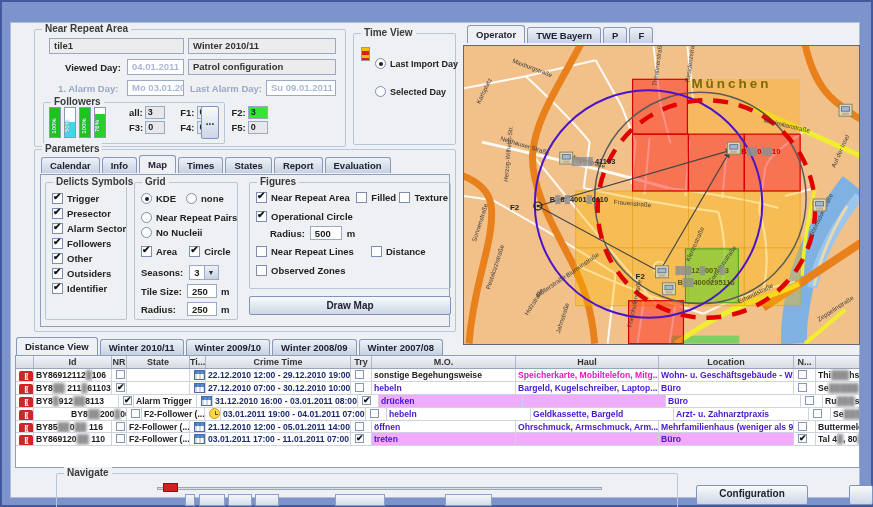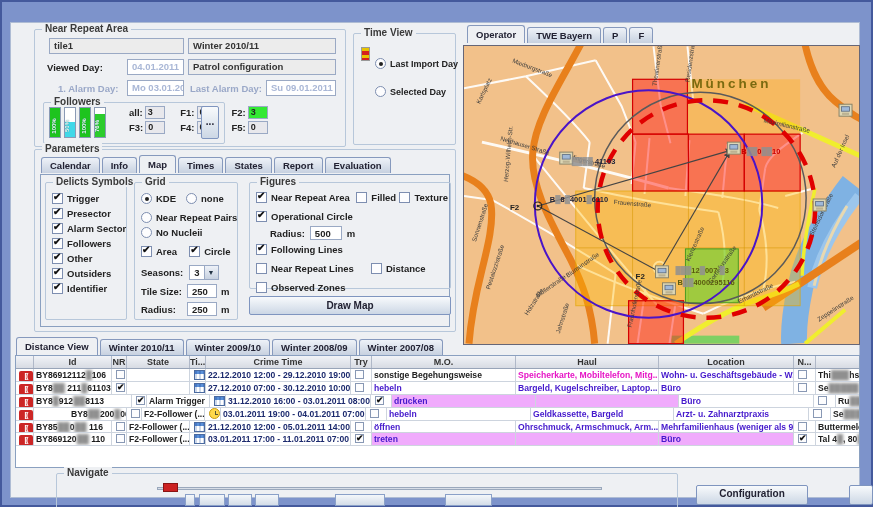--- a/index.html
+++ b/index.html
@@ -86,21 +86,21 @@
 <body>
 
 <div id="win">
 
   <div id="content">
 
     <div class="gbox" style="left:23px;top:6px;width:312px;height:118px;">
       <span class="glab">Near Repeat Area</span>
       <div class="field ro" style="position:absolute;left:14px;top:8px;width:135px;">tile1</div>
       <div class="field ro" style="position:absolute;left:153px;top:8px;width:148px;">Winter 2010/11</div>
-      <span class="flabel" style="position:absolute;left:12px;top:32px;">Viewed Day:</span>
+      <span class="flabel" style="position:absolute;left:30px;top:32px;">Viewed Day:</span>
       <div class="field datefld" style="position:absolute;left:92px;top:29px;width:57px;">04.01.2011</div>
       <div class="field ro" style="position:absolute;left:153px;top:29px;width:148px;">Patrol configuration</div>
       <span class="flabel dis" style="position:absolute;left:23px;top:53px;">1. Alarm Day:</span>
       <div class="field datefld" style="position:absolute;left:92px;top:50px;width:57px;">Mo 03.01.2011</div>
       <span class="flabel dis" style="position:absolute;left:155px;top:53px;">Last Alarm Day:</span>
       <div class="field datefld" style="position:absolute;left:231px;top:50px;width:70px;">Su 09.01.2011</div>
 
       <div class="gbox" style="left:8px;top:72px;width:182px;height:42px;">
         <span class="glab">Followers</span>
         <div id="fbars" style="position:absolute;left:5px;top:4px;">
@@ -285,24 +285,20 @@
             </div>
             <label class="ck">
                 <span class="box" data-on="true"></span>
                 <span>Operational Circle</span>
               </label>
             <div style="display:flex;align-items:center;gap:5px;margin:2px 0 2px 14px;">
               <span class="flabel">Radius:</span>
               <span class="field" style="width:32px;height:14px;">500</span>
               <span class="flabel">m</span>
             </div>
-            <label class="ck">
-                <span class="box" data-on="true"></span>
-                <span>Following Lines</span>
-              </label>
             <div style="display:flex;">
               <label class="ck" style="width:115px;">
                   <span class="box" data-on="false"></span>
                   <span>Near Repeat Lines</span>
                 </label>
               <label class="ck">
                   <span class="box" data-on="false"></span>
                   <span>Distance</span>
                 </label>
             </div>
@@ -500,21 +496,21 @@
             <div class="td c-crime" style="width: 145px;">27.12.2010 07:00 - 30.12.2010 10:00</div>
             <div class="td " style="width: 21px;"><span class="tbox" data-on="false"></span></div>
             <div class="td link" style="width: 144px;">hebeln</div>
             <div class="td link" style="width: 143px;">Bargeld, Kugelschreiber, Laptop...</div>
             <div class="td link" style="width: 135px;">Büro</div>
             <div class="td " style="width: 22px;"><span class="tbox" data-on="false"></span></div>
             <div class="td c-addr" style="width: 45px;"><span>Se</span><span class="blur">█████</span><span> St</span></div>
           </div>
           <div class="tr">
             <div class="td " style="width: 18px;"><span class="rowicon">[(</span></div>
-            <div class="td c-id" style="width: 98px;"><span>BY8</span><span class="blur">█</span><span>912</span><span class="blur">██</span><span>8113</span></div>
+            <div class="td c-id" style="width: 85px;"><span>BY8</span><span class="blur">█</span><span>912</span><span class="blur">██</span><span>8113</span></div>
             <div class="td " style="width: 15px;"><span class="tbox" data-on="true"></span></div>
             <div class="td c-state" style="width: 63px;">Alarm Trigger</div>
             <div class="td " style="width: 16px;"><span class="cal"></span></div>
             <div class="td c-crime" style="width: 145px;">31.12.2010 16:00 - 03.01.2011 08:00</div>
             <div class="td " style="width: 21px;"><span class="tbox" data-on="true"></span></div>
             <div class="td link yellow" style="width: 144px;">drücken</div>
             <div class="td link yellow" style="width: 143px;"></div>
             <div class="td link" style="width: 135px;">Büro</div>
             <div class="td " style="width: 22px;"><span class="tbox" data-on="false"></span></div>
             <div class="td c-addr" style="width: 45px;"><span>Ru</span><span class="blur">███</span><span>straß</span></div>

